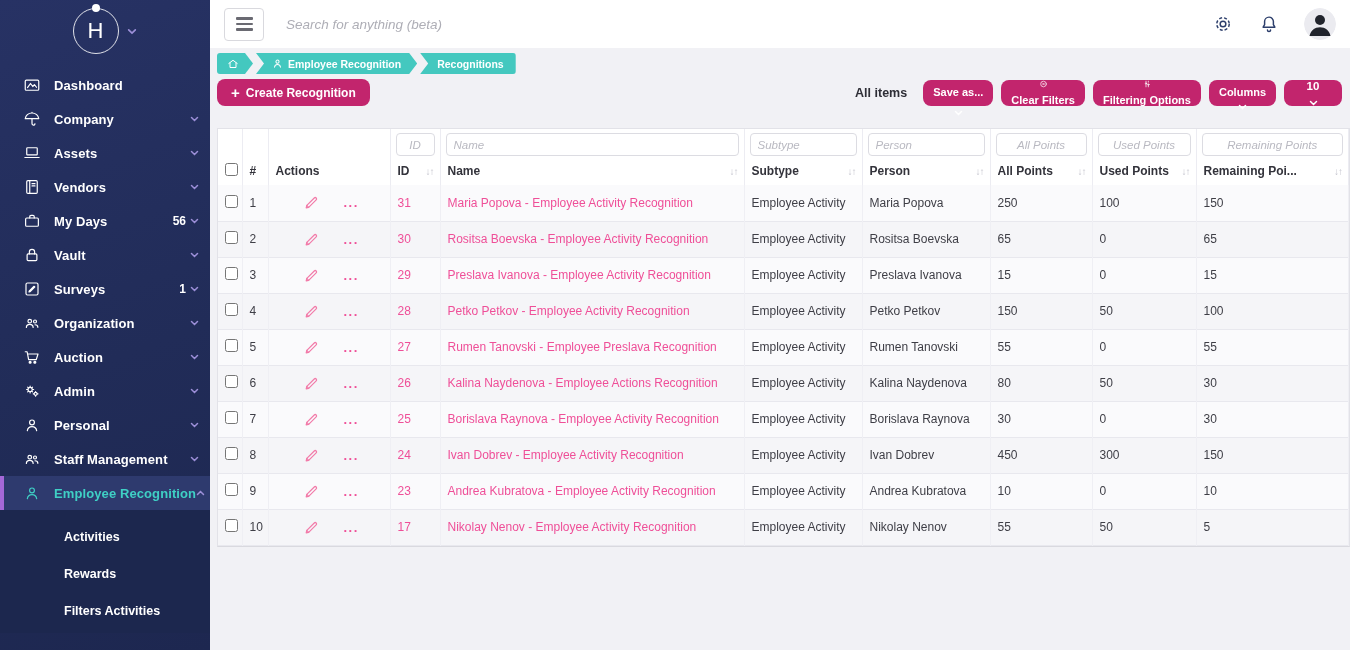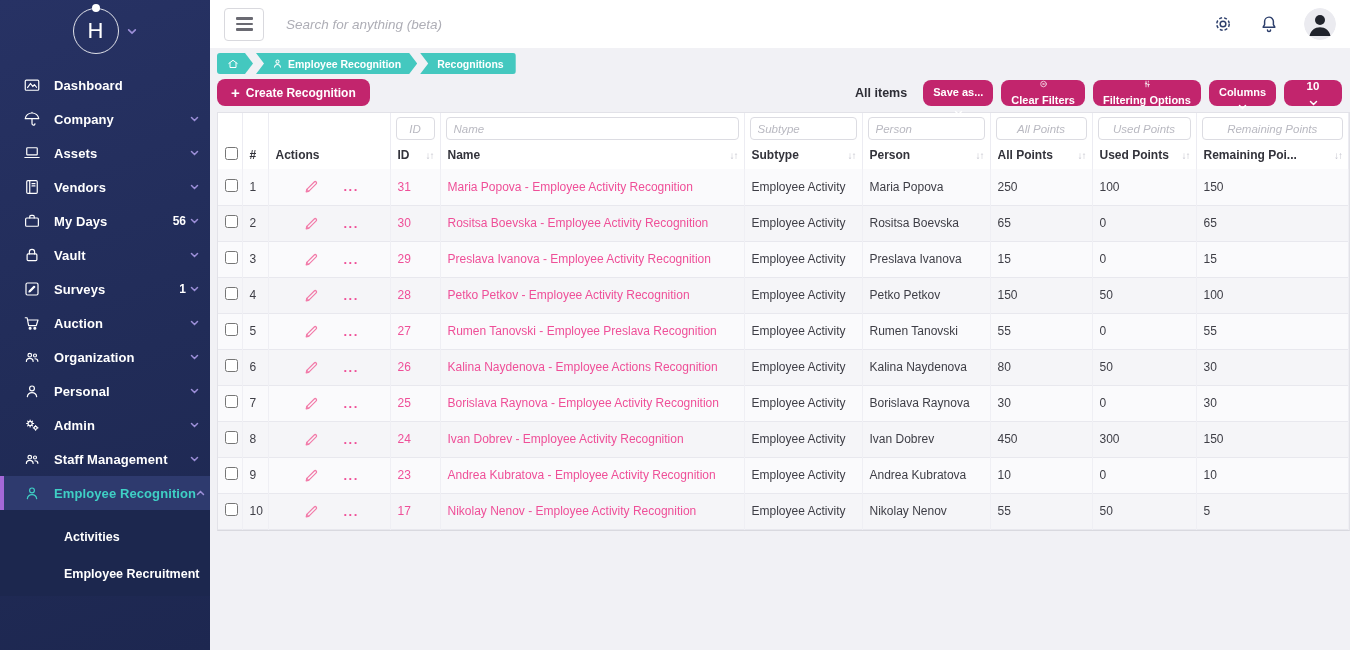--- a/index.html
+++ b/index.html
@@ -69,21 +69,21 @@
   .plus-icon::after { content:"+"; font-size:15px; font-weight:700; line-height:1; }
   .right-tools { margin-left:auto; display:flex; align-items:center; gap:8px; }
   .all-items { font-size:12.5px; font-weight:700; color:#2e2e36; margin-right:8px; }
   .tool-btn { height:26px; font-size:11px; padding:0 10px; gap:6px;flex-direction:column; }
   .tool-btn svg { display:block; }
   .btn-divider { width:1px; height:16px; background:rgba(255,255,255,.4); margin:0 2px 0 6px; }
   .chev-white { display:flex; }
   .pagesize-btn { width:58px; justify-content:space-between; padding:0 10px; font-size:11.5px; }
 
   
-  .table-wrap { margin-top:6px; background:#fff; border:1px solid #e2e2e8; border-bottom:1px solid #d9d9df; }
+  .table-wrap { margin-top:22px; background:#fff; border:1px solid #e2e2e8; border-bottom:1px solid #d9d9df; }
   table { width:100%; border-collapse:collapse; table-layout:fixed; }
   col.c1{width:24px} col.c2{width:26px} col.c3{width:122px} col.c4{width:50px} col.c5{width:304px}
   col.c6{width:118px} col.c7{width:128px} col.c8{width:102px} col.c9{width:104px}
   thead td, thead th { border-right:1px solid #ececf2; }
   tbody td { border-right:1px solid #efeff4; }
   .filter-row td { padding:4px 5px; height:31px; background:#fff; }
   .filter-input { width:100%; height:23px; border:1px solid #dcdce2; border-radius:4px; background:#fff;
     font-family:"Liberation Sans", sans-serif; font-size:11.5px; color:#444; padding:0 7px; outline:none; }
   .filter-input::placeholder { color:#b9b9c1; font-style:italic; }
   .filter-input.ta-c { text-align:center; }
@@ -219,57 +219,42 @@
       <span class="nav-chev">
           <svg width="9" height="6" viewBox="0 0 12 8" fill="none" stroke="#9c8fd8" stroke-width="2" stroke-linecap="round">
             <path d="M2 2l4 4 4-4"></path>
           </svg>
         </span>
     </div>
 
     <div class="nav-item">
       <span class="nav-icon">
         <svg width="18" height="18" viewBox="0 0 24 24" fill="none" stroke="currentColor" stroke-width="1.6" stroke-linecap="round" stroke-linejoin="round">
+            <circle cx="9" cy="9.5" r="2.4"></circle>
+            <circle cx="16" cy="10" r="2"></circle>
+            <path d="M4.5 18c0-2.6 2-4.2 4.5-4.2S13.5 15.4 13.5 18M16 14.3c2.2 0 3.8 1.4 3.8 3.4"></path>
+          </svg>
+      </span>
+      <span class="nav-label">Organization</span>
+      <span class="nav-chev">
+          <svg width="9" height="6" viewBox="0 0 12 8" fill="none" stroke="#9c8fd8" stroke-width="2" stroke-linecap="round">
+            <path d="M2 2l4 4 4-4"></path>
+          </svg>
+        </span>
+    </div>
+
+    <div class="nav-item">
+      <span class="nav-icon">
+        <svg width="18" height="18" viewBox="0 0 24 24" fill="none" stroke="currentColor" stroke-width="1.6" stroke-linecap="round" stroke-linejoin="round">
             <path d="M3 5h2.5l2 10.5h10.2L20 8H7"></path>
             <circle cx="9.5" cy="19" r="1.3" fill="currentColor"></circle>
             <circle cx="15.8" cy="19" r="1.3" fill="currentColor"></circle>
           </svg>
       </span>
       <span class="nav-label">Auction</span>
-      <span class="nav-chev">
-          <svg width="9" height="6" viewBox="0 0 12 8" fill="none" stroke="#9c8fd8" stroke-width="2" stroke-linecap="round">
-            <path d="M2 2l4 4 4-4"></path>
-          </svg>
-        </span>
-    </div>
-
-    <div class="nav-item">
-      <span class="nav-icon">
-        <svg width="18" height="18" viewBox="0 0 24 24" fill="none" stroke="currentColor" stroke-width="1.6" stroke-linecap="round" stroke-linejoin="round">
-            <circle cx="9" cy="9.5" r="2.4"></circle>
-            <circle cx="16" cy="10" r="2"></circle>
-            <path d="M4.5 18c0-2.6 2-4.2 4.5-4.2S13.5 15.4 13.5 18M16 14.3c2.2 0 3.8 1.4 3.8 3.4"></path>
-          </svg>
-      </span>
-      <span class="nav-label">Organization</span>
-      <span class="nav-chev">
-          <svg width="9" height="6" viewBox="0 0 12 8" fill="none" stroke="#9c8fd8" stroke-width="2" stroke-linecap="round">
-            <path d="M2 2l4 4 4-4"></path>
-          </svg>
-        </span>
-    </div>
-
-    <div class="nav-item">
-      <span class="nav-icon">
-        <svg width="18" height="18" viewBox="0 0 24 24" fill="none" stroke="currentColor" stroke-width="1.6" stroke-linecap="round" stroke-linejoin="round">
-            <circle cx="12" cy="8.5" r="3.2"></circle>
-            <path d="M5.8 19.5c.5-3.4 3-5.4 6.2-5.4s5.7 2 6.2 5.4"></path>
-          </svg>
-      </span>
-      <span class="nav-label">Personal</span>
       <span class="nav-chev">
           <svg width="9" height="6" viewBox="0 0 12 8" fill="none" stroke="#9c8fd8" stroke-width="2" stroke-linecap="round">
             <path d="M2 2l4 4 4-4"></path>
           </svg>
         </span>
     </div>
 
     <div class="nav-item">
       <span class="nav-icon">
         <svg width="18" height="18" viewBox="0 0 24 24" fill="none" stroke="currentColor" stroke-width="1.5" stroke-linecap="round">
@@ -283,20 +268,35 @@
       <span class="nav-chev">
           <svg width="9" height="6" viewBox="0 0 12 8" fill="none" stroke="#9c8fd8" stroke-width="2" stroke-linecap="round">
             <path d="M2 2l4 4 4-4"></path>
           </svg>
         </span>
     </div>
 
     <div class="nav-item">
       <span class="nav-icon">
         <svg width="18" height="18" viewBox="0 0 24 24" fill="none" stroke="currentColor" stroke-width="1.6" stroke-linecap="round" stroke-linejoin="round">
+            <circle cx="12" cy="8.5" r="3.2"></circle>
+            <path d="M5.8 19.5c.5-3.4 3-5.4 6.2-5.4s5.7 2 6.2 5.4"></path>
+          </svg>
+      </span>
+      <span class="nav-label">Personal</span>
+      <span class="nav-chev">
+          <svg width="9" height="6" viewBox="0 0 12 8" fill="none" stroke="#9c8fd8" stroke-width="2" stroke-linecap="round">
+            <path d="M2 2l4 4 4-4"></path>
+          </svg>
+        </span>
+    </div>
+
+    <div class="nav-item">
+      <span class="nav-icon">
+        <svg width="18" height="18" viewBox="0 0 24 24" fill="none" stroke="currentColor" stroke-width="1.6" stroke-linecap="round" stroke-linejoin="round">
             <circle cx="9" cy="9.5" r="2.4"></circle>
             <circle cx="16" cy="10" r="2"></circle>
             <path d="M4.5 18c0-2.6 2-4.2 4.5-4.2S13.5 15.4 13.5 18M16 14.3c2.2 0 3.8 1.4 3.8 3.4"></path>
           </svg>
       </span>
       <span class="nav-label">Staff Management</span>
       <span class="nav-chev">
           <svg width="9" height="6" viewBox="0 0 12 8" fill="none" stroke="#9c8fd8" stroke-width="2" stroke-linecap="round">
             <path d="M2 2l4 4 4-4"></path>
           </svg>
@@ -317,21 +317,24 @@
             <path d="M2 6l4-4 4 4"></path>
           </svg>
         </span>
     </div>
 
     <div class="submenu">
       <div class="submenu-item">
         <span>Activities</span>
       </div>
       <div class="submenu-item">
-        <span>Employee Recruitment</span>
+        <span>Rewards</span>
+      </div>
+      <div class="submenu-item">
+        <span>Filters Activities</span>
       </div>
     </div>
   </div>
 </div>
 
 <div class="topbar">
   <button class="hamburger">
     <span class="bar"></span>
     <span class="bar"></span>
     <span class="bar"></span>

